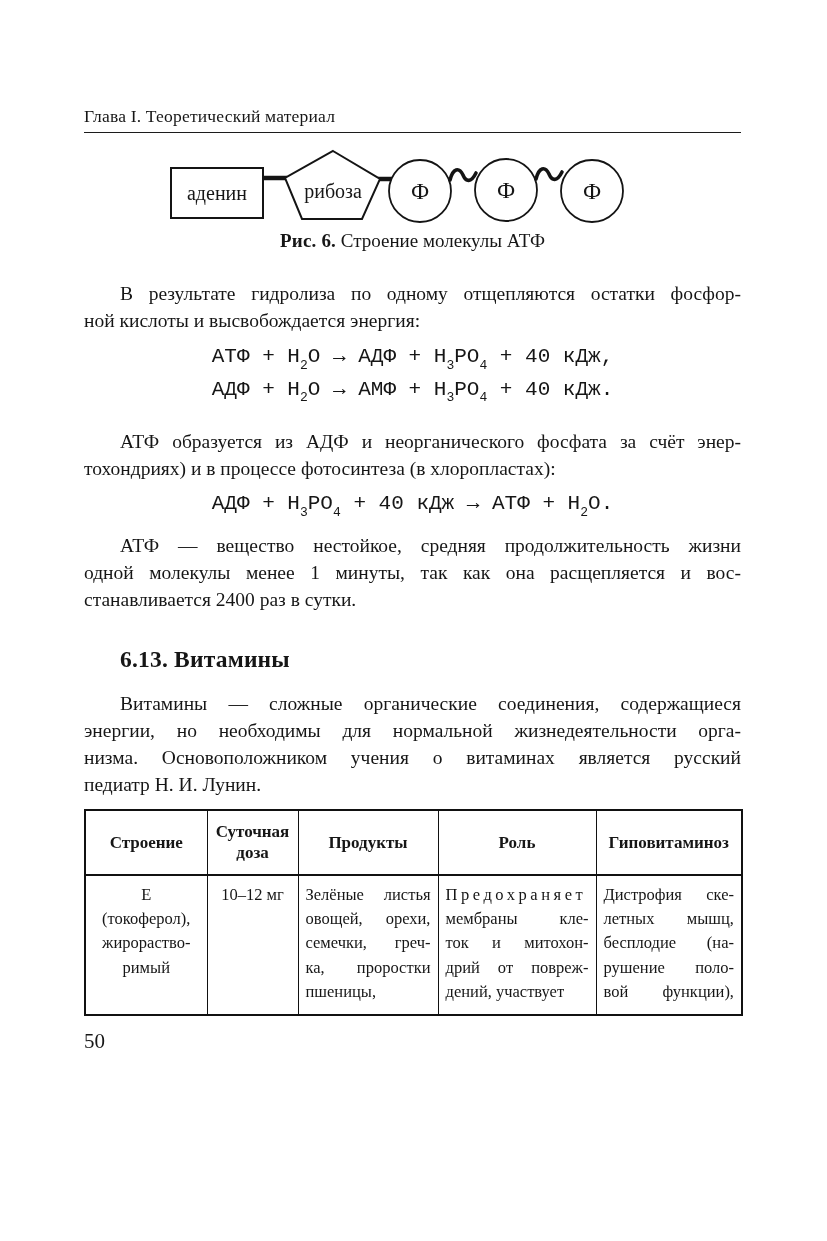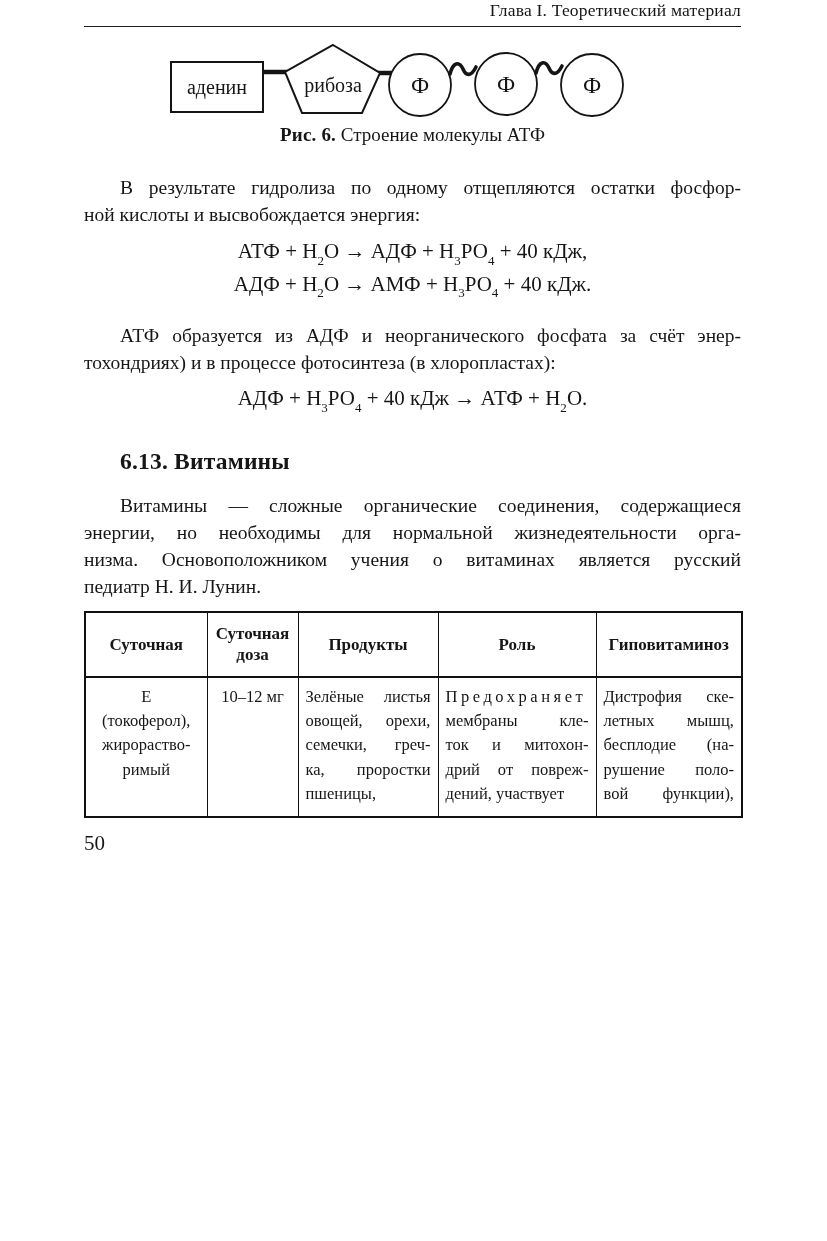--- a/index.html
+++ b/index.html
@@ -8,21 +8,21 @@
     position: relative;
     width: 827px; height: 1241px;
     background: #ffffff;
     color: #161616;
     font-family: "Liberation Serif", "DejaVu Serif", serif;
     overflow: hidden;
   }
   .content { position: absolute; left: 84px; top: 0; width: 657px; }
 
   
-  .running-header { font-size: 17.5px; letter-spacing: 0.2px; text-align: right; }
+  .running-header { padding-top: 106px; font-size: 17.5px; letter-spacing: 0.2px; }
   .header-rule { border: 0; border-top: 1.6px solid #1c1c1c; margin: 5px 0 0 0; }
 
   
   .para { font-size: 19.5px; line-height: 27px; }
   .para .jline { text-align: justify; text-align-last: justify; white-space: nowrap; }
   .para .lline { text-align: left; }
   .indent { text-indent: 36px; }
   .p1 { margin-top: 17px; }
   .p2 { margin-top: 28px; }
   .p3 { margin-top: 22px; }
@@ -31,21 +31,21 @@
 
   
   .figure-wrap { margin-top: 11px; position: relative; height: 80px; }
   .figure-svg { position:absolute; left:0; top:0; }
   .fig-label { font-size: 20px; fill:#161616; font-family: "Liberation Serif","DejaVu Serif",serif; }
   .fig-phos { font-size: 23px; fill:#161616; font-family: "Liberation Serif","DejaVu Serif",serif; }
   .fig-caption { margin-top: 6px; text-align: center; font-size: 19px; }
   .fig-caption b { letter-spacing: 0.2px; }
 
   
-  .equations { margin-top: 7px; text-align: center; font-size: 21px; line-height: 32.5px; }
+  .equations { margin-top: 7px; text-align: center; font-size: 21px; line-height: 32.5px; font-family: Liberation Mono, monospace; }
   .equation sub { font-size: 0.62em; line-height: 0; position: relative; top: 0.12em; }
   .eq3 { margin-top: 6px; }
 
   
   .wave-inline { display:inline-block; vertical-align: -2px; }
 
   
   .section-heading { margin: 33px 0 0 36px; font-size: 23.5px; font-weight: bold; letter-spacing: 0.2px; }
 
   
@@ -116,41 +116,46 @@
 
     <div class="para p3">
       <div class="jline indent">АТФ образуется из АДФ и неорганического фосфата за счёт энер-</div>
       <div class="lline">тохондриях) и в процессе фотосинтеза (в хлоропластах):</div>
     </div>
 
     <div class="equations eq3">
       <div class="equation"><span>АДФ + Н</span><sub>3</sub><span>РО</span><sub>4</sub><span> + 40 кДж → АТФ + Н</span><sub>2</sub><span>О.</span></div>
     </div>
 
+    <div class="para p4">
+      <div class="jline indent">АТФ — вещество нестойкое, средняя продолжительность жизни</div>
+      <div class="jline">одной молекулы менее 1 минуты, так как она расщепляется и вос-</div>
+      <div class="lline">станавливается 2400 раз в сутки.</div>
+    </div>
 
     <div class="section-heading">6.13. Витамины</div>
 
     <div class="para p5">
       <div class="jline indent">Витамины — сложные органические соединения, содержащиеся</div>
       <div class="jline">энергии, но необходимы для нормальной жизнедеятельности орга-</div>
       <div class="jline">низма. Основоположником учения о витаминах является русский</div>
       <div class="lline">педиатр Н. И. Лунин.</div>
     </div>
 
     <table class="vitamin-table">
       <colgroup>
         <col class="c1">
           <col class="c2">
           <col class="c3">
           <col class="c4">
           <col class="c5">
       </colgroup>
       <thead>
         <tr>
-          <th>Суточная</th>
+          <th>Строение</th>
           <th>Суточная доза</th>
           <th>Продукты</th>
           <th>Роль</th>
           <th>Гиповитаминоз</th>
         </tr>
       </thead>
       <tbody>
         <tr>
           <td>
             <div class="cell-line ccenter">Е</div>

